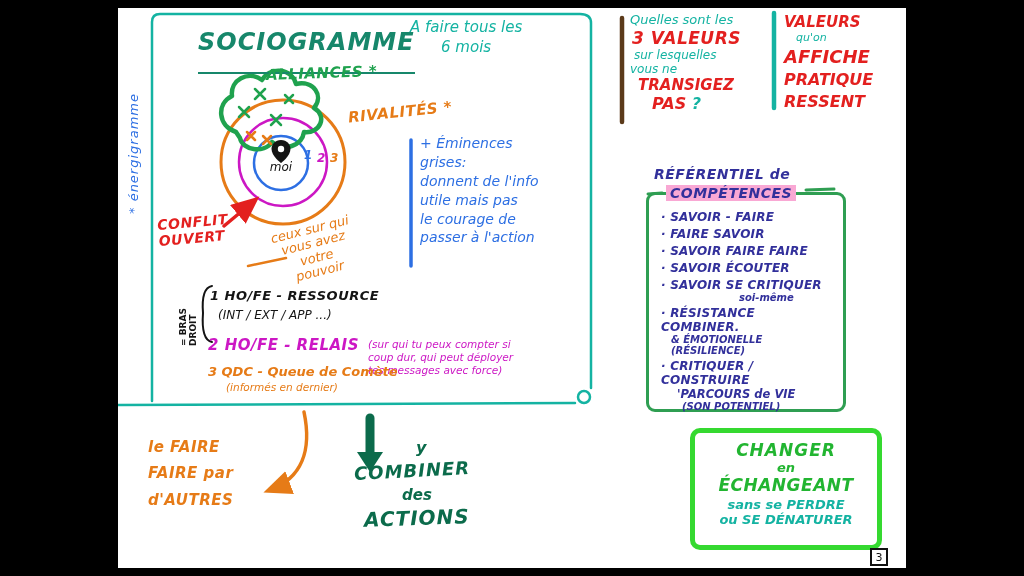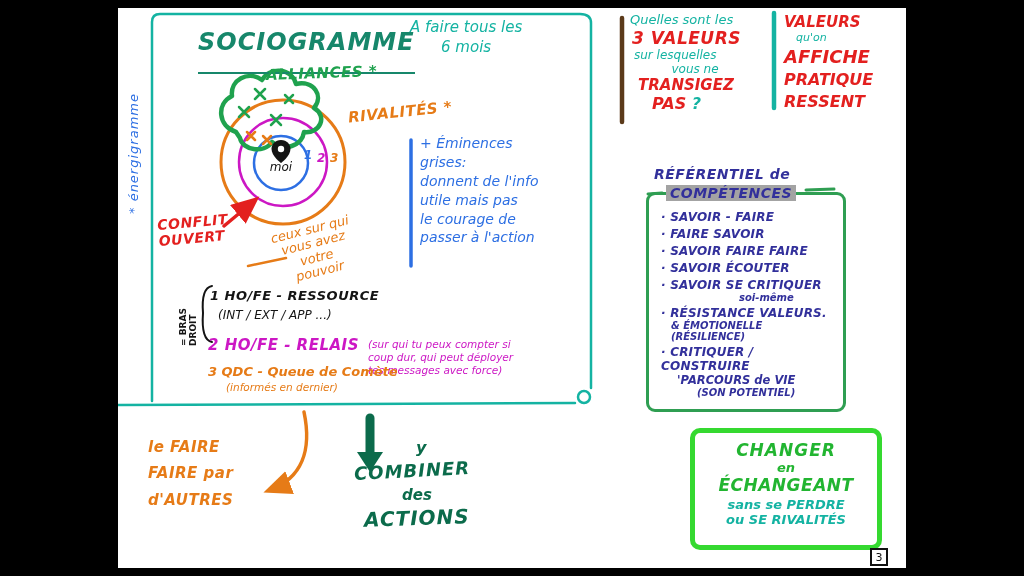--- a/index.html
+++ b/index.html
@@ -146,38 +146,38 @@
 
   <div class="abs hand c-dkgreen" style="left:298px; top:430px; font-size:16px; font-weight:bold;">y</div>
   <div class="abs hand c-dkgreen" style="left:236px; top:452px; font-size:18px; font-weight:bold; letter-spacing:1px; transform:rotate(-3deg);">COMBINER</div>
   <div class="abs hand c-dkgreen" style="left:284px; top:478px; font-size:15px; font-weight:bold;">des</div>
   <div class="abs hand c-dkgreen" style="left:246px; top:498px; font-size:20px; font-weight:bold; letter-spacing:1px; transform:rotate(-2deg);">ACTIONS</div>
 
   <div class="abs" style="left:512px; top:4px; width:130px;">
     <div class="qline1 c-teal hand">Quelles sont les</div>
     <div class="qline-red-big c-red hand" style="margin:1px 0 0 2px;">3 VALEURS</div>
     <div class="qline-small c-teal hand" style="margin-left:4px;">sur lesquelles</div>
-    <div class="qline-small c-teal hand" style="text-align:center;">vous ne</div>
+    <div class="qline-small c-teal hand" style="">vous ne</div>
     <div class="c-red hand" style="font-size:15px; font-weight:bold; margin-left:8px;">TRANSIGEZ</div>
     <div style="margin-left:22px; font-size:16px; font-weight:bold; font-style:italic;">
       <span class="c-red">PAS</span>
       <span class="c-teal">?</span>
     </div>
   </div>
 
   <div class="abs" style="left:666px; top:5px; width:110px;">
     <div class="c-red hand" style="font-size:15px; font-weight:bold;">VALEURS</div>
     <div class="c-teal hand" style="font-size:11px; margin-left:12px;">qu'on</div>
     <div class="c-red hand" style="font-size:18px; font-weight:bold; margin-top:2px;">AFFICHE</div>
     <div class="c-red hand" style="font-size:16px; font-weight:bold; margin-top:3px;">PRATIQUE</div>
     <div class="c-red hand" style="font-size:16px; font-weight:bold; margin-top:3px;">RESSENT</div>
   </div>
 
   <div class="abs hand c-navy" style="left:536px; top:158px; font-size:14px; font-weight:bold; letter-spacing:.5px; z-index:3;">RÉFÉRENTIEL de</div>
-  <div class="abs hand c-navy" style="left:548px; top:177px; font-size:14px; font-weight:bold; letter-spacing:.5px; background:#a3a3a3; padding:0 4px; z-index:3;">COMPÉTENCES</div>
+  <div class="abs hand c-navy" style="left:548px; top:177px; font-size:14px; font-weight:bold; letter-spacing:.5px; background:#f9a8d4; padding:0 4px; z-index:3;">COMPÉTENCES</div>
 
   <div id="comp-box" class="abs" style="left:528px; top:184px; width:200px; height:220px;">
     <div class="comp-item">
       <div class="comp-main hand">· SAVOIR - FAIRE</div>
       <div class="comp-sub hand"></div>
     </div>
     <div class="comp-item">
       <div class="comp-main hand">· FAIRE SAVOIR</div>
       <div class="comp-sub hand"></div>
     </div>
@@ -187,33 +187,33 @@
     </div>
     <div class="comp-item">
       <div class="comp-main hand">· SAVOIR ÉCOUTER</div>
       <div class="comp-sub hand"></div>
     </div>
     <div class="comp-item">
       <div class="comp-main hand">· SAVOIR SE CRITIQUER</div>
       <div class="comp-sub hand" style="margin-left:78px;">soi-même</div>
     </div>
     <div class="comp-item">
-      <div class="comp-main hand">· RÉSISTANCE VALEURS.</div>
+      <div class="comp-main hand">· RÉSISTANCE COMBINER.</div>
       <div class="comp-sub hand" style="margin-left:10px;">&amp; ÉMOTIONELLE (RÉSILIENCE)</div>
     </div>
     <div class="comp-item">
       <div class="comp-main hand">· CRITIQUER / CONSTRUIRE</div>
       <div class="comp-sub hand" style="margin-left:16px; font-size:11.5px;">'PARCOURS de VIE</div>
-      <div class="comp-sub hand" style="margin-left:36px;">(SON POTENTIEL)</div>
+      <div class="comp-sub hand" style="margin-left:21px;">(SON POTENTIEL)</div>
     </div>
   </div>
 
   <div id="changer-box" class="abs" style="left:572px; top:420px; width:192px; height:122px;">
     <div class="c-green hand" style="font-size:17px; font-weight:bold; letter-spacing:1px; color:#22b531;">CHANGER</div>
     <div class="hand" style="font-size:13px; font-weight:bold; color:#22b531;">en</div>
     <div class="hand" style="font-size:17px; font-weight:bold; letter-spacing:.5px; color:#22b531;">ÉCHANGEANT</div>
     <div class="c-teal hand" style="font-size:13px; font-weight:bold; margin-top:2px;">sans se PERDRE</div>
-    <div class="c-teal hand" style="font-size:13px; font-weight:bold;">ou SE RIVALITÉS</div>
+    <div class="c-teal hand" style="font-size:13px; font-weight:bold;">ou SE DÉNATURER</div>
   </div>
 
   <div id="page-box" class="abs" style="left:752px; top:540px;">3</div>
 
 </div>
 
 </body></html>

